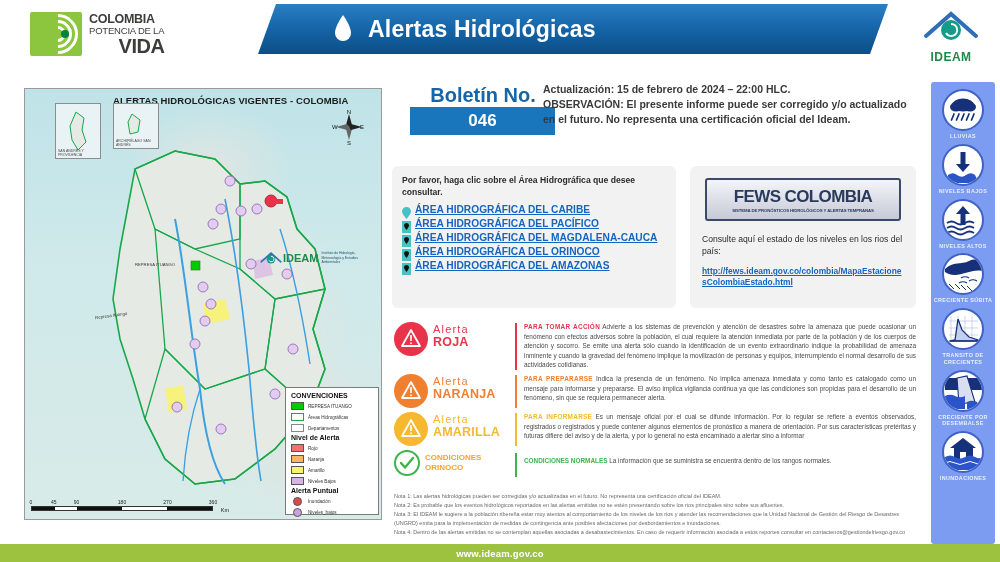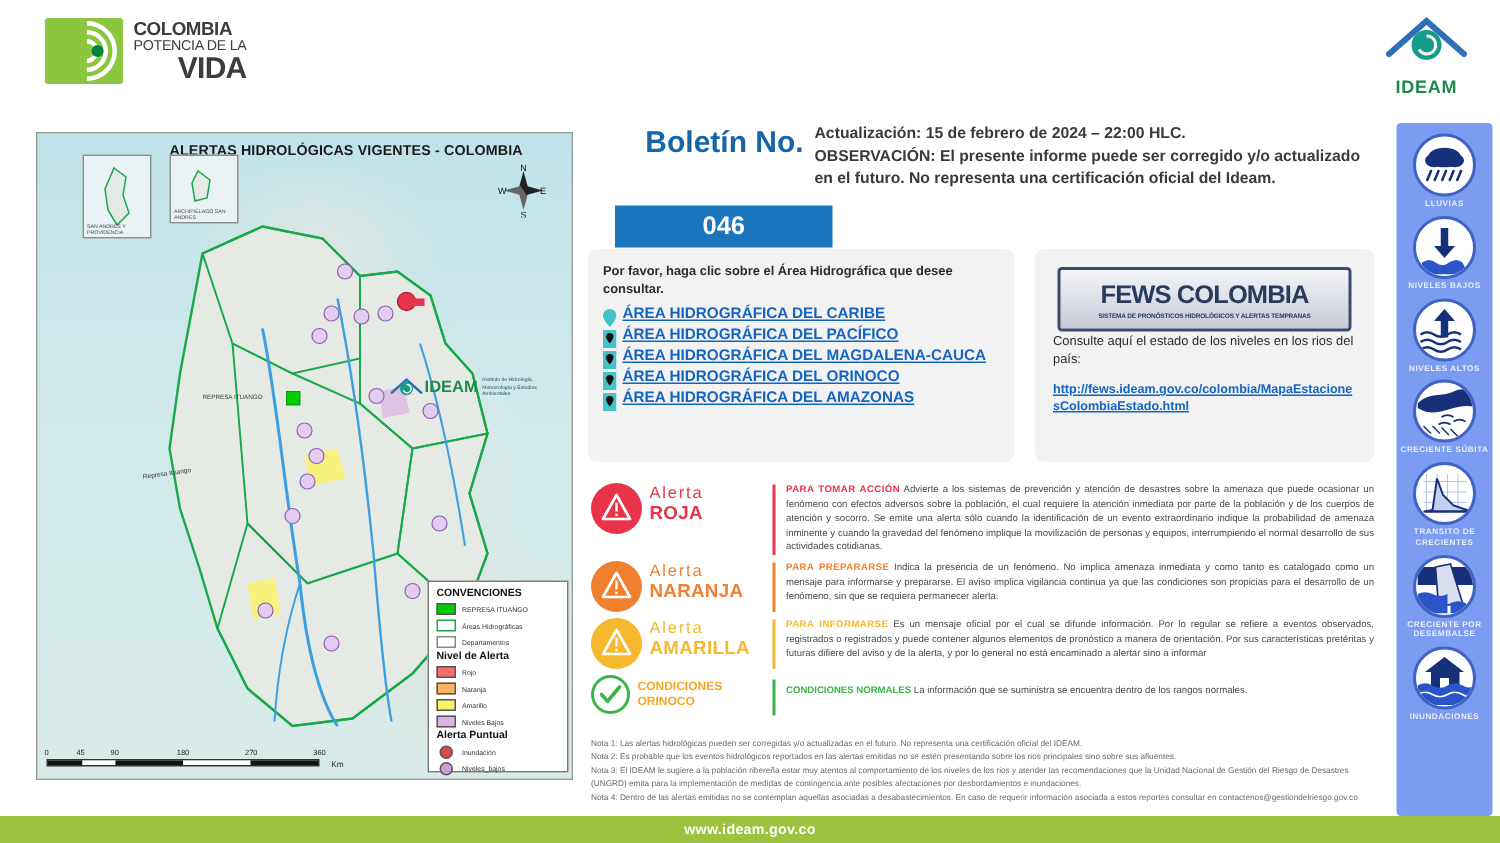--- a/index.html
+++ b/index.html
@@ -69,36 +69,36 @@
   .scalebar { position:absolute; left:6px; bottom:8px; width:182px; }
   .scalebar .nums { display:flex; font-size:5px; color:#222; position:relative; height:7px; }
   .scalebar .nums span { position:absolute; transform:translateX(-50%); }
   .scalebar .bar { display:flex; height:5px; border:0.5px solid #333; }
   .scalebar .bar i { display:block; height:100%; }
   .scalebar .km { position:absolute; right:-16px; bottom:-2px; font-size:5.5px; color:#222; }
 
   
   .bul-title { position:absolute; left:418px; top:84px; width:130px; text-align:center; font-size:20px; font-weight:bold; color:#1565a8; }
   .bul-num { position:absolute; left:410px; top:107px; width:145px; height:28px; background:#1a76bc;
-             color:#fff; font-size:17px; font-weight:bold; display:flex; align-items:center; justify-content:center;margin-top:30px; }
+             color:#fff; font-size:17px; font-weight:bold; display:flex; align-items:center; justify-content:center; }
   .upd-block { position:absolute; left:543px; top:82px; width:370px; font-size:10.5px; line-height:1.45; color:#3a3a3a; font-weight:bold; }
 
   .links-box { position:absolute; left:392px; top:166px; width:284px; height:142px; background:#f2f2f2; border-radius:6px; padding:9px 10px; }
   .links-intro { font-size:8.6px; font-weight:bold; color:#2b2b2b; line-height:1.35; margin-bottom:6px; }
   .link-row { display:flex; align-items:flex-start; margin-bottom:1px; }
   .pin-ic { width:9px; height:12px; flex:0 0 auto; margin-right:4px; margin-top:1px; }
   .link-a { font-size:10.2px; font-weight:bold; color:#1565c0; line-height:1.25; }
 
   .fews-box { position:absolute; left:690px; top:166px; width:226px; height:142px; background:#f2f2f2; border-radius:6px; padding:10px 12px; }
   .fews-logo { width:196px; height:43px; background:linear-gradient(180deg,#f4f5f8 0%,#dadde6 55%,#c6cad6 100%);
                border:2px solid #3b4a6b; border-radius:3px; display:flex; flex-direction:column;
                align-items:center; justify-content:center; margin:2px auto 0; }
   .fews-logo .f1 { font-size:17px; font-weight:bold; color:#2a3a5c; letter-spacing:-0.6px; }
   .fews-logo .f2 { font-size:4.3px; font-weight:bold; color:#2a3a5c; letter-spacing:-0.1px; margin-top:1px;}
-  .fews-txt { font-size:8.6px; color:#2b2b2b; line-height:1.4; }
+  .fews-txt { font-size:8.6px; color:#2b2b2b; line-height:1.4; margin-top:12px; }
   .fews-link { font-size:8.4px; font-weight:bold; color:#1565c0; text-decoration:underline; line-height:1.35; margin-top:9px; word-break:break-all; display:block;}
 
   
   .alerts { position:absolute; left:394px; top:322px; width:522px; }
   .alert-row { display:flex; align-items:flex-start; margin-bottom:4px; }
   .alert-ico { width:34px; height:34px; border-radius:50%; flex:0 0 auto; position:relative; }
   .alert-name { width:82px; flex:0 0 auto; margin-left:5px; line-height:1.05; padding-top:2px;}
   .alert-name .n1 { font-size:11px; letter-spacing:1.2px; }
   .alert-name .n2 { font-size:12.5px; font-weight:bold; letter-spacing:0.2px; }
   .alert-bar { width:2px; flex:0 0 auto; margin:1px 7px 0 0; align-self:stretch; }
@@ -138,20 +138,28 @@
           <span class="arc a3"></span>
         <span class="dot"></span>
       </div>
       <div class="co-text">
         <div class="l1">COLOMBIA</div>
         <div class="l2">POTENCIA DE LA</div>
         <div class="l3">VIDA</div>
       </div>
     </div>
 
+    <div class="title-banner">
+      <span class="drop-icon">
+        <svg width="22" height="30" viewBox="0 0 22 30">
+            <path d="M11 1 C11 1 3 12 3 19 a8 8 0 0 0 16 0 C19 12 11 1 11 1 Z" fill="#fff"></path>
+          </svg>
+      </span>
+      <span class="title-text">Alertas Hidrológicas</span>
+    </div>
 
     <div class="ideam-logo-hd">
       <svg width="62" height="42" viewBox="0 0 62 42">
         <path d="M6 30 L31 8 L56 30" stroke="#2e6fb7" stroke-width="4" fill="none" stroke-linecap="round"></path>
         <circle cx="31" cy="24" r="10" fill="#159b8a"></circle>
         <path d="M31 24 m0 -6 a6 6 0 1 1 -5 9" stroke="#fff" stroke-width="2" fill="none"></path>
       </svg>
       <div class="lbl">IDEAM</div>
     </div>
   </div>

